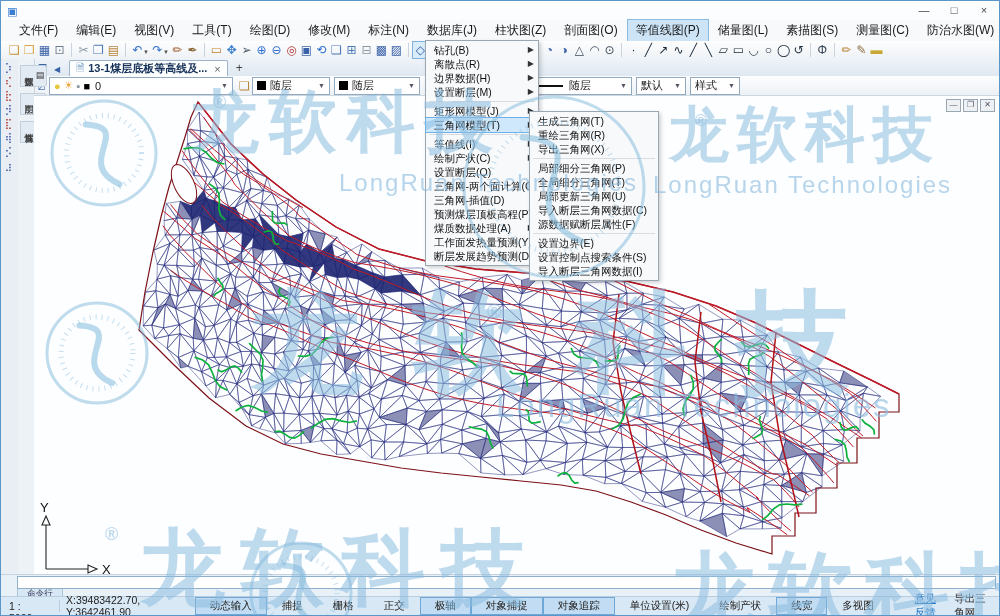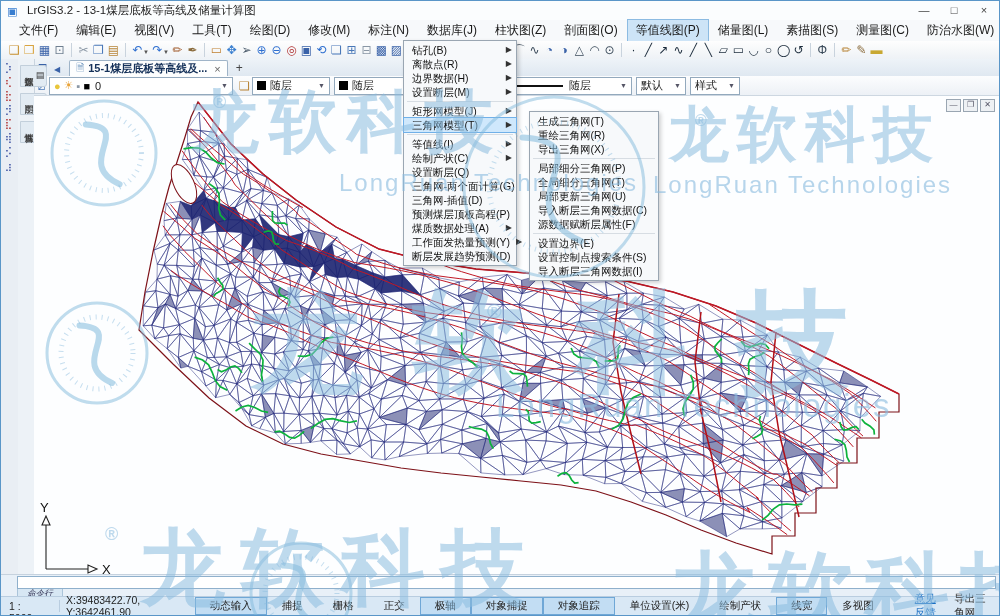--- a/index.html
+++ b/index.html
@@ -53,49 +53,48 @@
   .mdibtns{position:absolute;right:4px;top:3px;display:flex;}
   .mdibtn{width:13px;height:11px;border:1px solid #9aa6b2;background:#eef1f4;color:#556;
           font-size:8px;line-height:10px;text-align:center;margin-left:2px;}
   
   .ctxmenu{position:absolute;background:#f7f9fb;border:1px solid #9aa6b2;box-shadow:2px 2px 4px rgba(0,0,0,.18);
            font-size:10.5px;color:#111;padding:2px 0;z-index:40;}
   .mrow{height:14px;line-height:14px;padding:0 4px 0 8px;display:flex;white-space:nowrap;}
   .mrow .subarrow{margin-left:auto;font-size:8px;color:#333;padding-left:6px;}
   .mrow.hl{background:#cfe8fc;outline:1px solid #70b0e8;}
   .msep{height:1px;background:#d7dde3;margin:2px 3px;}
-  #context-menu{left:402px;top:39px;width:112px;}
+  #context-menu{left:424px;top:39px;width:112px;}
   #sub-menu{left:528px;top:110px;width:128px;}
   
   .cmdstrip{position:absolute;left:0;right:0;bottom:18px;height:22px;background:#e8f0f8;border-top:1px solid #c6d2de;}
   .cmdinput{position:absolute;left:16px;right:3px;top:1px;height:11px;border:1px solid #8fb0cc;background:#fff;
             font-size:9px;padding:0 3px;}
   .cmdtab{position:absolute;left:16px;top:14px;width:44px;height:10px;background:#d7e7f4;border:1px solid #aac4da;
-          border-top:none;font-size:8.5px;color:#335;text-align:center;line-height:9px;font-style:italic;}
+          border-top:none;font-size:8.5px;color:#335;text-align:center;line-height:9px;}
   .statusbar{position:absolute;left:0;right:0;bottom:0;height:18px;background:#d9e8f5;border-top:1px solid #b9cde0;
              display:flex;align-items:center;font-size:10.5px;color:#222;}
   .sscale{margin:12px 14px 0 8px;}
   .ssep{width:1px;height:12px;background:#b9cde0;margin:0 6px;}
   .scoords{margin-right:16px;}
   .stoggle{padding:1px 14px;margin:1px 1px;white-space:nowrap;}
   .stoggle.active{background:#c2ddf3;outline:1px solid #6fa7d6;}
   .sright{margin-left:auto;display:flex;align-items:center;}
   .slink{color:#1a6fc4;text-decoration:underline;margin-right:10px;margin-left:26px;}
   .sver{margin-right:8px;color:#333;}
   
   #wmlayer{position:absolute;left:0;top:0;width:1000px;height:616px;pointer-events:none;z-index:90;overflow:hidden;}
   .wmtext{position:absolute;color:rgba(138,188,222,.55);font-weight:bold;white-space:nowrap;line-height:1;}
   .wmen{font-weight:normal;color:rgba(138,188,222,.62);letter-spacing:2px;}
 </style>
 </head>
 <body>
 
 <div class="titlebar">
   <span class="appicon">▣</span>
-  <span>LrGIS3.2 - 13-1煤层底板等高线及储量计算图</span>
   <div class="wincontrols">
     <span class="winbtn">—</span>
     <span class="winbtn">□</span>
     <span class="winbtn">×</span>
   </div>
 </div>
 
 <div class="menubar" id="menu-bar">
     <span class="menu-item">文件(F)</span>
     <span class="menu-item">编辑(E)</span>
@@ -177,21 +176,21 @@
     <span class="ticon" style="color: rgb(184, 134, 58);">✏</span>
     <span class="ticon" style="color: rgb(138, 106, 58);">✎</span>
     <span class="ticon" style="color: rgb(200, 168, 50);">▬</span>
   </div>
 
 <div class="tabstrip">
   <span class="tabnavicon">❐</span>
   <span class="tabnavicon" style="font-size:8px;">◀</span>
   <div class="tab">
     <span class="docicon">🗎</span>
-    <span>15-1煤层底板等高线及...</span>
+    <span>13-1煤层底板等高线及...</span>
     <span class="closex">×</span>
   </div>
   <span class="newtab">+</span>
 </div>
 
 <div class="toolbar2">
   <span class="ticon" style="color:#4a78b8">⧄</span>
   <div class="combo" style="width:176px">
     <span style="color:#e9c63b;margin-right:3px">●</span>
     <span style="color:#e9a43b;margin-right:3px">☀</span>

